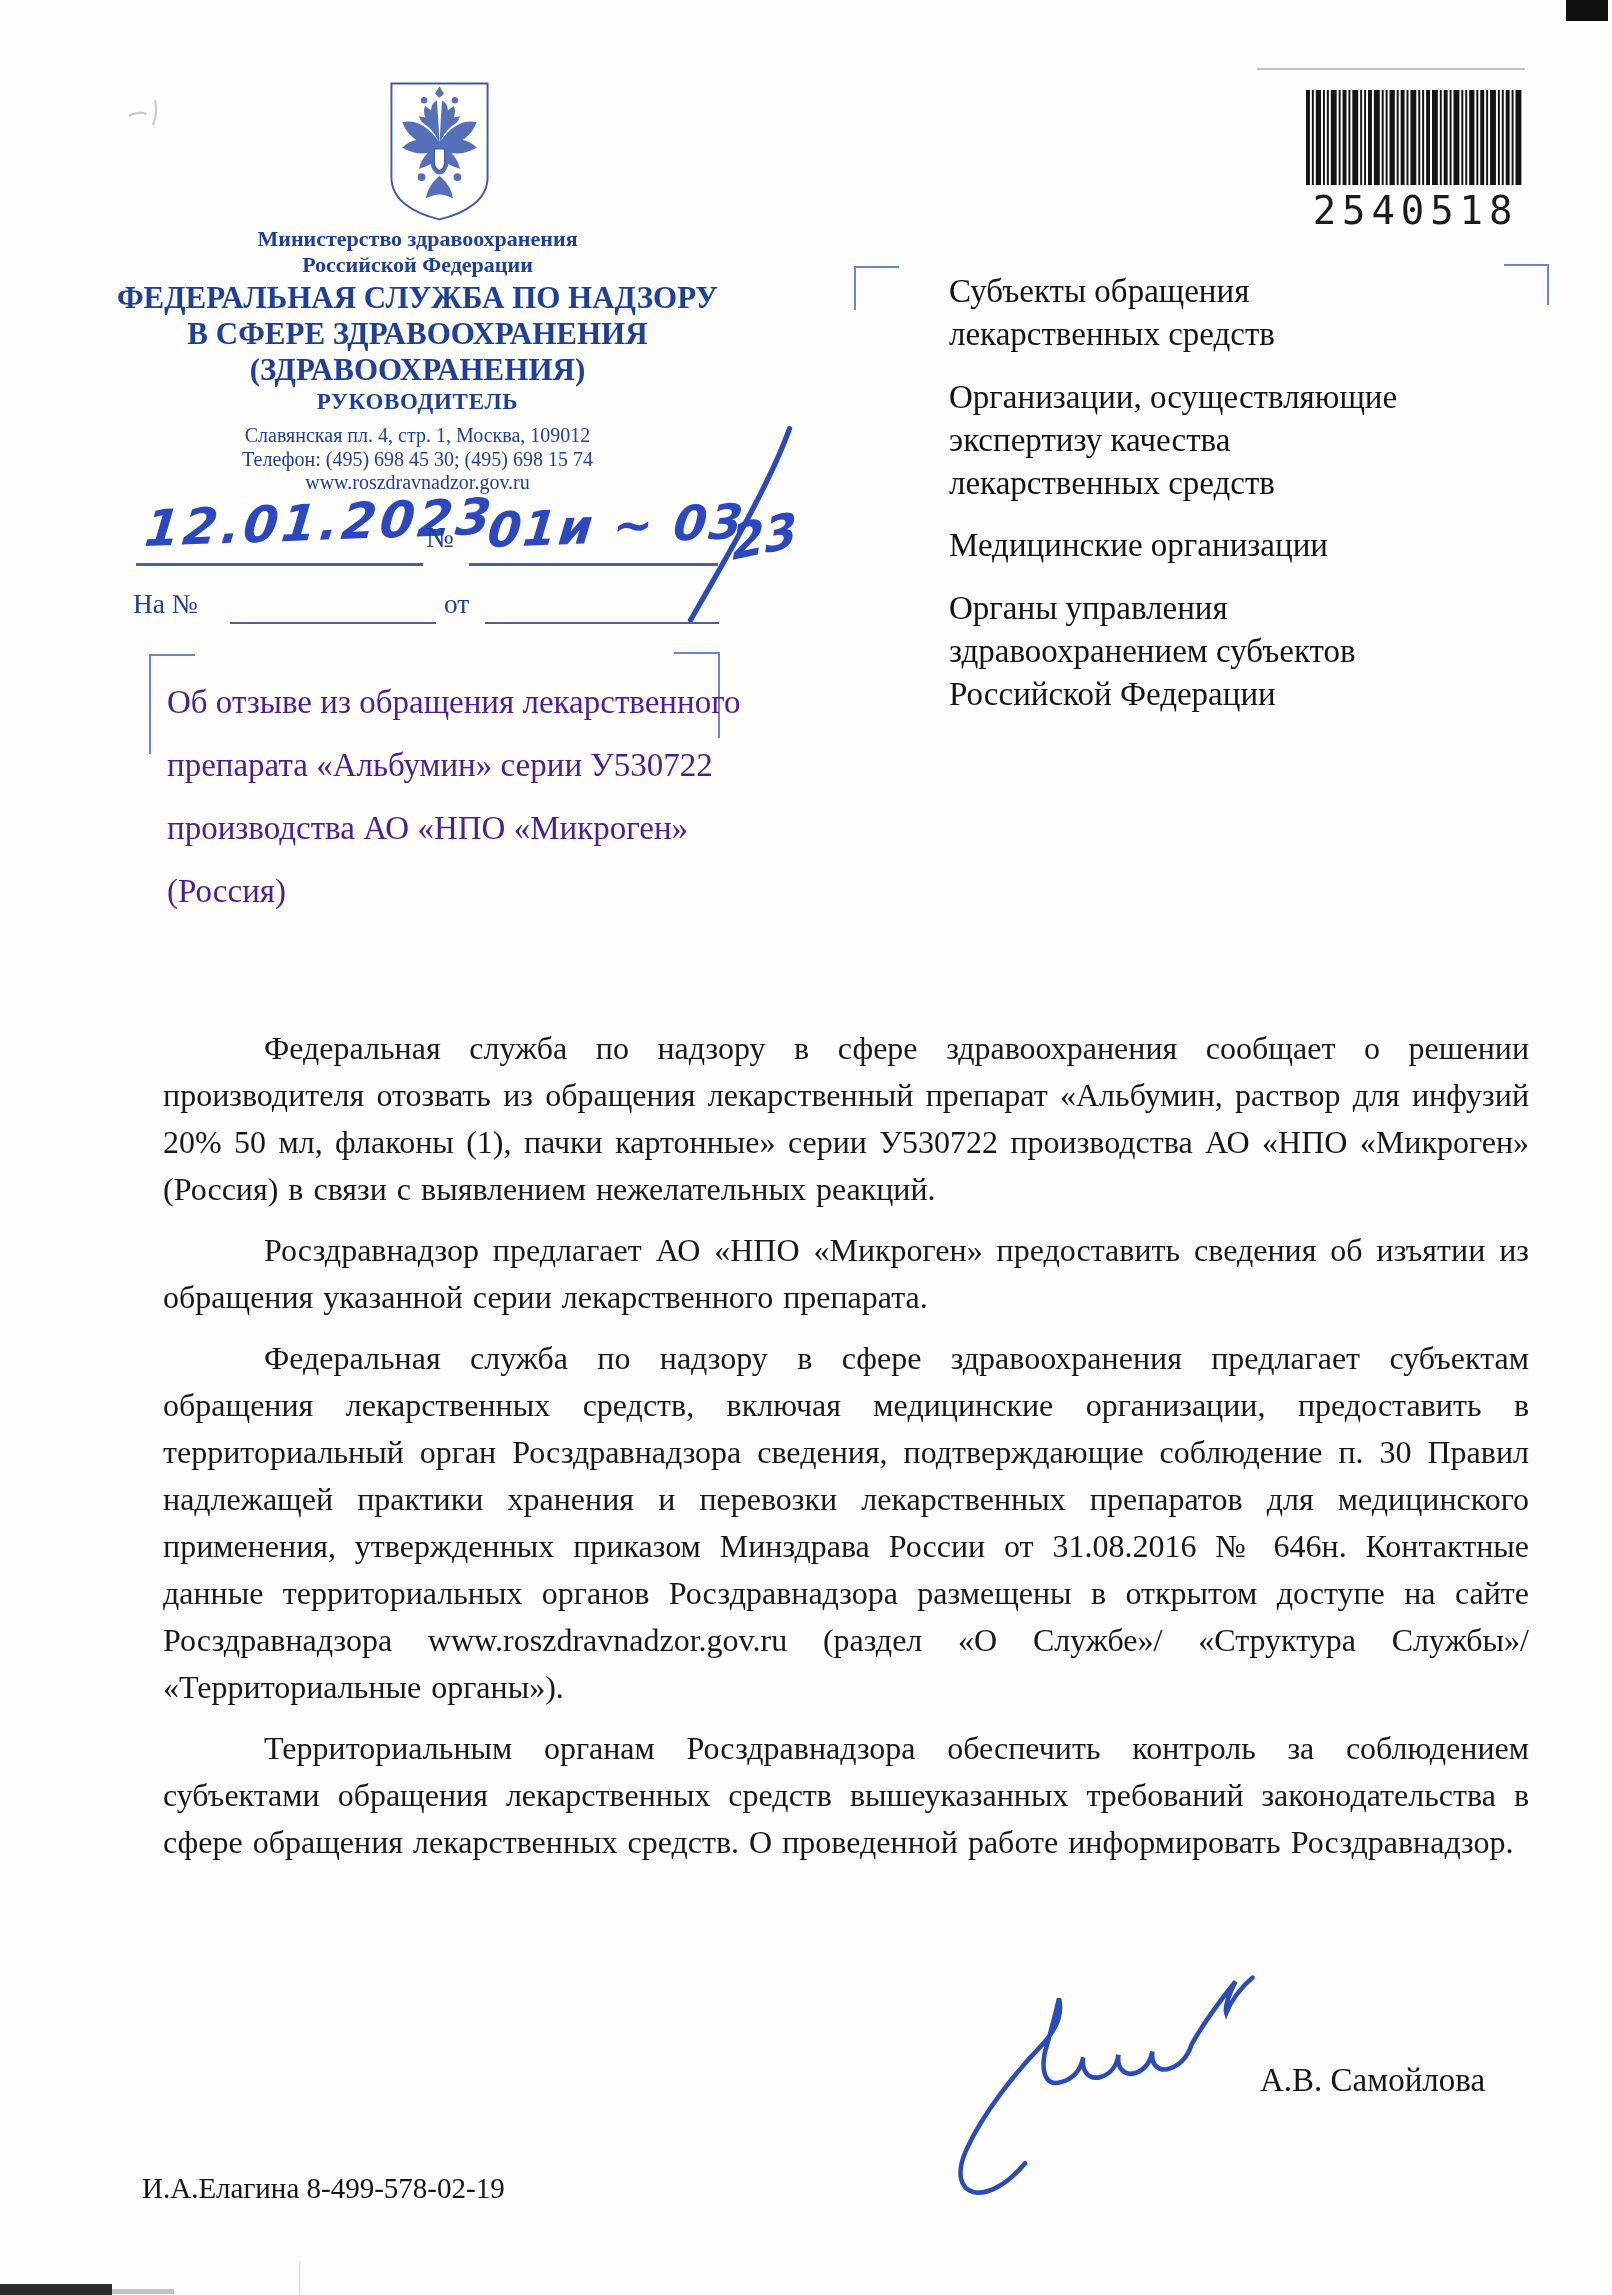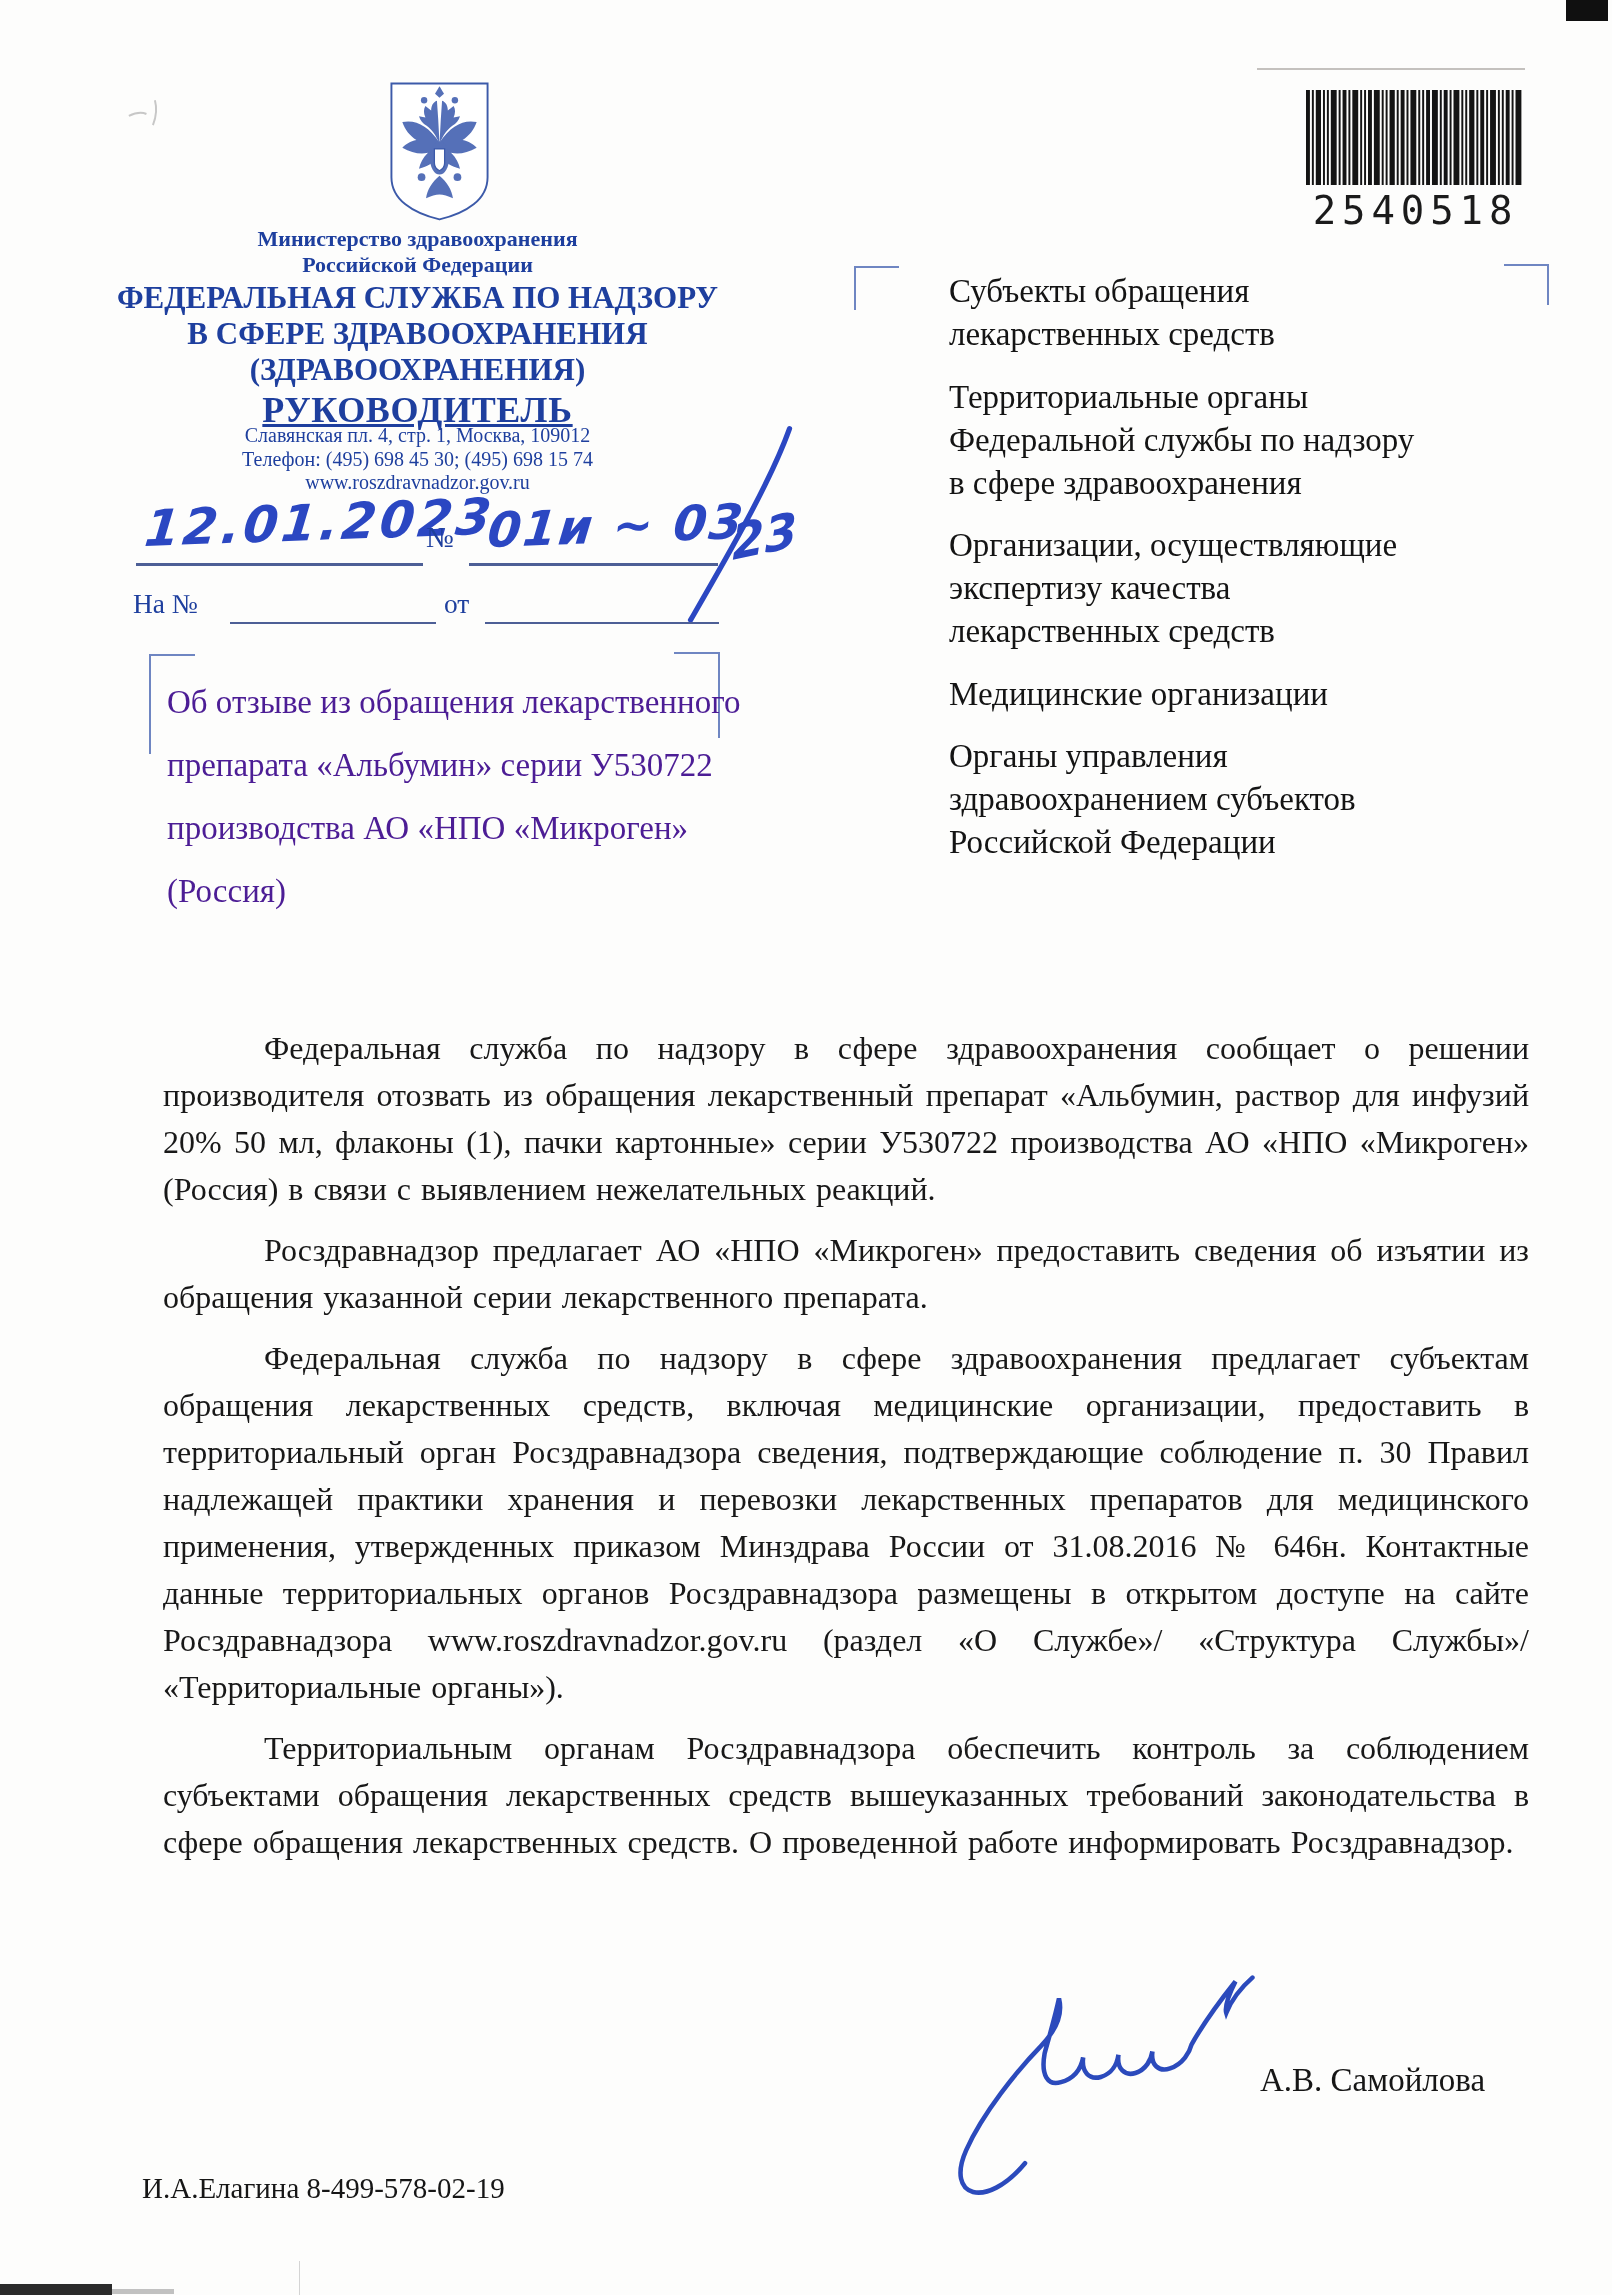--- a/index.html
+++ b/index.html
@@ -13,21 +13,21 @@
   .top-right-square{left:1566px;top:0;width:42px;height:21px;background:#101010;}
   .scan-line{left:1257px;top:68px;width:268px;height:2px;background:#b5b2ae;opacity:.8;}
   .bottom-bar-1{left:0;top:2284px;width:112px;height:11px;background:#2b2b2b;}
   .bottom-bar-2{left:112px;top:2289px;width:62px;height:5.2px;background:#9a9a9a;opacity:.6;}
   .bottom-tick{left:299px;top:2261px;width:1.3px;height:35px;background:#b3b3b3;opacity:.55;}
   
   .blue{color:#1e3f9e;}
   .emblem{left:388px;top:81px;width:103px;height:141px;}
   .ministry{left:104px;top:226px;width:627px;text-align:center;font-weight:bold;font-size:22px;line-height:26px;}
   .service{left:91px;top:280px;width:653px;text-align:center;font-weight:bold;font-size:31px;line-height:36px;}
-  .role{left:104px;top:389px;width:627px;text-align:center;font-weight:bold;font-size:36px;letter-spacing:0.7px;text-decoration:underline;}
+  .role{left:104px;top:389px;width:627px;text-align:center;font-weight:bold;font-size:23px;letter-spacing:0.7px;}
   .contact{left:104px;top:424px;width:627px;text-align:center;font-size:20px;line-height:23.5px;}
   
   .hw{
     font-family:"DejaVu Sans", sans-serif;font-style:italic;font-weight:bold;
     color:#2b47c2;transform:rotate(-2deg) skewX(-8deg);transform-origin:left bottom;
     white-space:nowrap;
   }
   .hw-date{left:142px;top:500px;font-size:50px;letter-spacing:3.3px;}
   .hw-number{left:485px;top:502px;font-size:48px;letter-spacing:2px;}
   .hw-year{left:733px;top:515px;font-size:48px;transform:rotate(-12deg) skewX(-10deg);}
@@ -187,25 +187,20 @@
   </div>
 
   <div class="abs bracket rec-br-left"></div>
   <div class="abs bracket rec-br-right"></div>
   <div class="abs recipients">
     <div class="rec-group">
       <div>Субъекты обращения</div>
       <div>лекарственных средств</div>
     </div>
     <div class="rec-group">
-      <div>Территориальные органы</div>
-      <div>Федеральной службы по надзору</div>
-      <div>в сфере здравоохранения</div>
-    </div>
-    <div class="rec-group">
       <div>Организации, осуществляющие</div>
       <div>экспертизу качества</div>
       <div>лекарственных средств</div>
     </div>
     <div class="rec-group">
       <div>Медицинские организации</div>
     </div>
     <div class="rec-group">
       <div>Органы управления</div>
       <div>здравоохранением субъектов</div>

